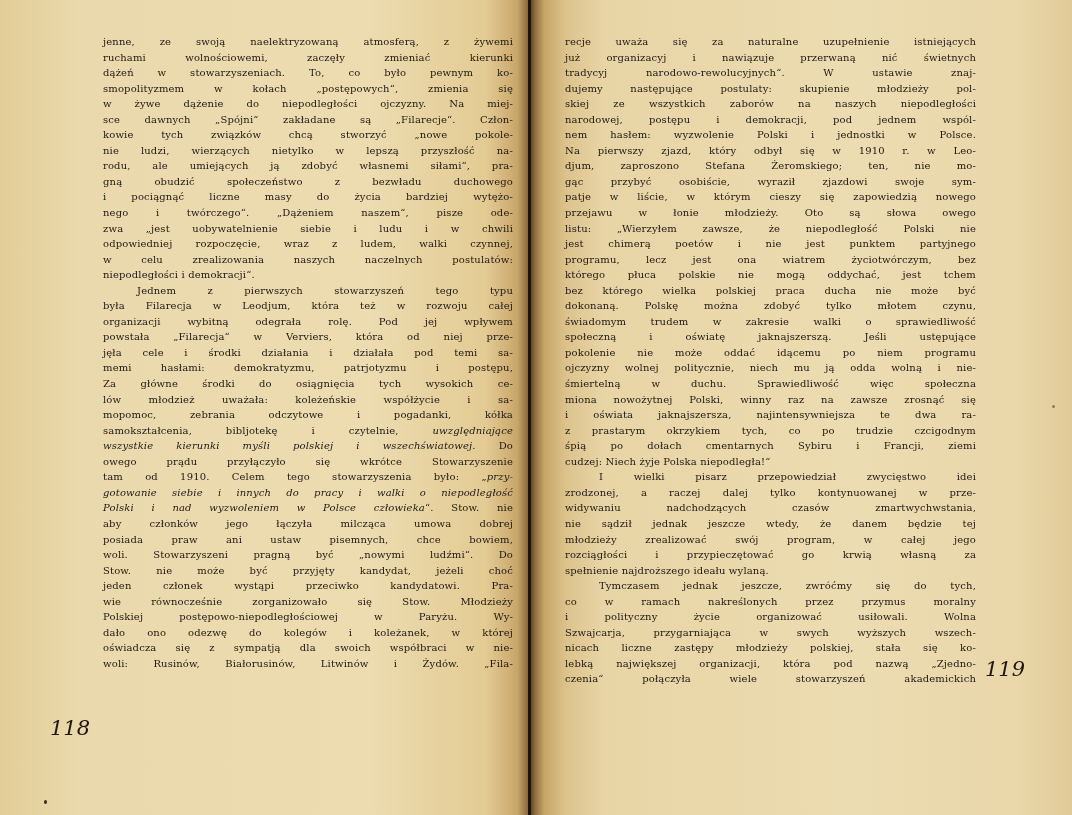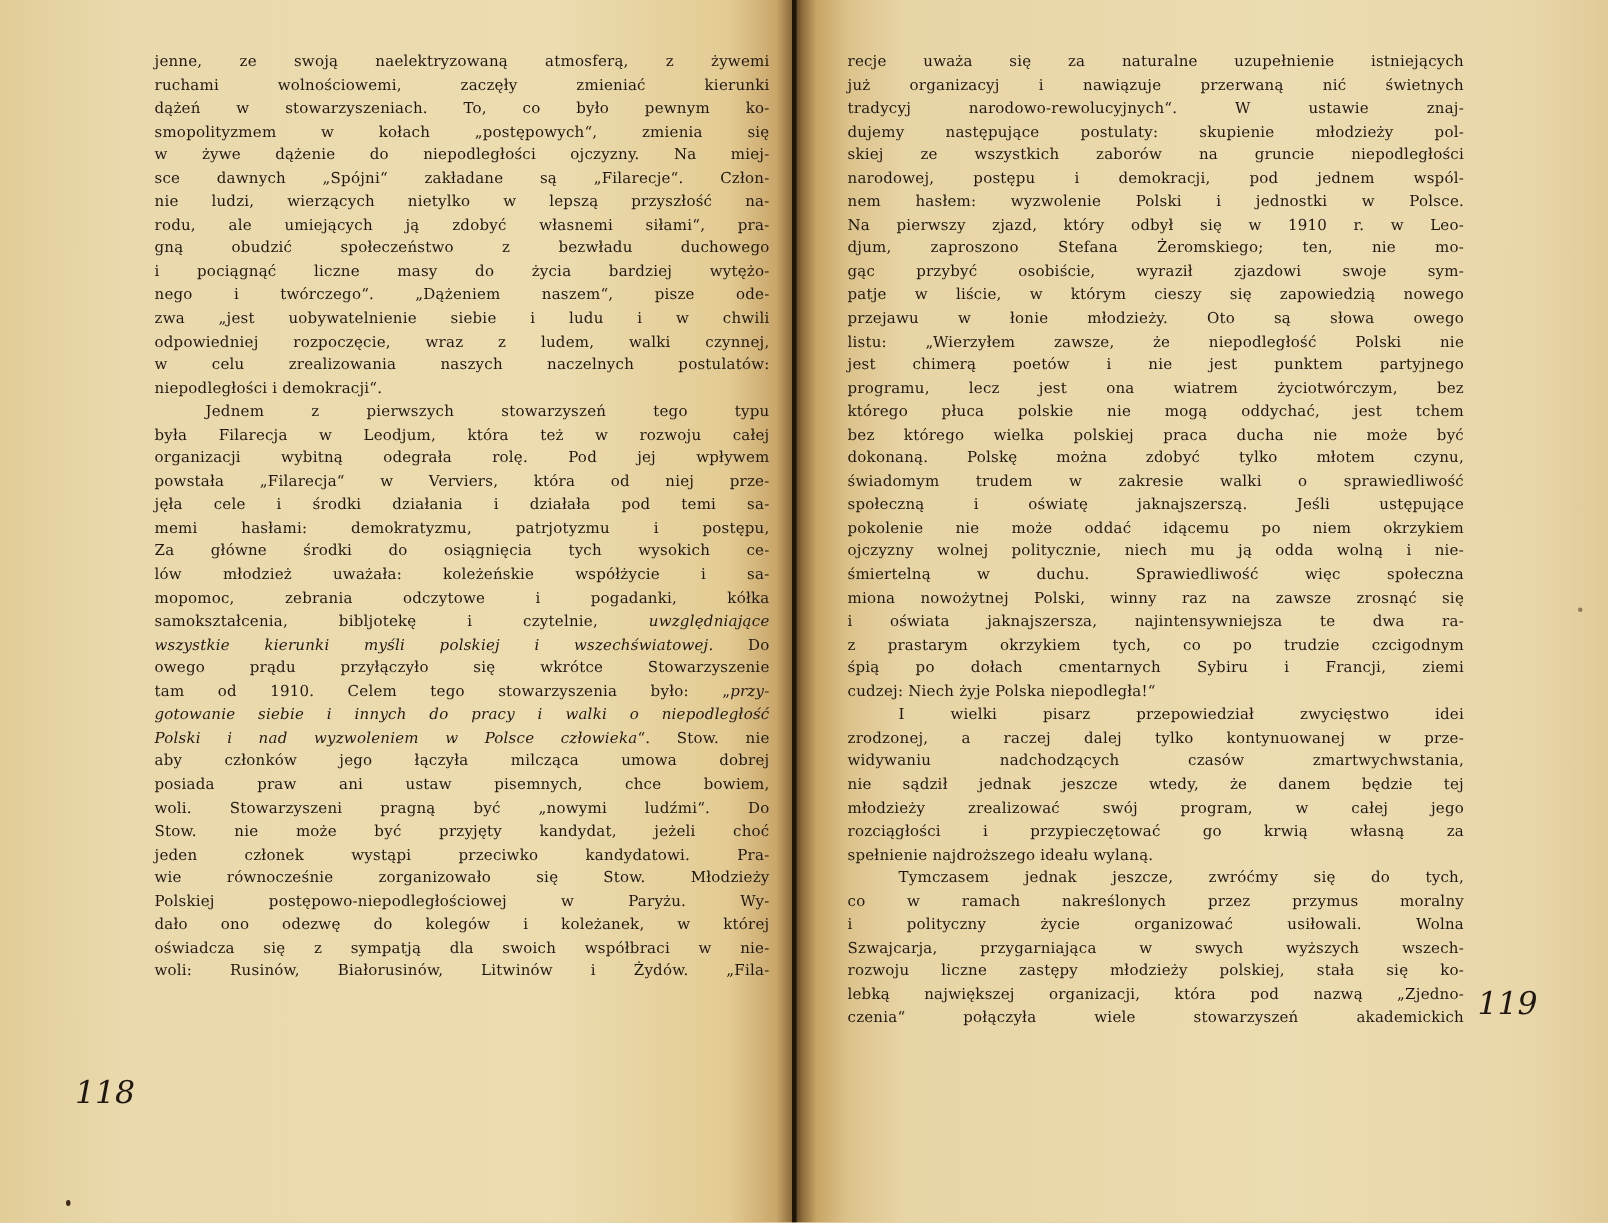--- a/index.html
+++ b/index.html
@@ -64,20 +64,21 @@
   <div class="page page-right"></div>
   <div class="gutter-line"></div>
 
   <div class="text-block left-text" id="left-text">
       <span class="line"><span>jenne, ze swoją naelektryzowaną atmosferą, z żywemi</span></span>
       <span class="line"><span>ruchami wolnościowemi, zaczęły zmieniać kierunki</span></span>
       <span class="line"><span>dążeń w stowarzyszeniach. To, co było pewnym ko-</span></span>
       <span class="line"><span>smopolityzmem w kołach „postępowych“, zmienia się</span></span>
       <span class="line"><span>w żywe dążenie do niepodległości ojczyzny. Na miej-</span></span>
       <span class="line"><span>sce dawnych „Spójni“ zakładane są „Filarecje“. Człon-</span></span>
+      <span class="line"><span>kowie tych związków chcą stworzyć „nowe pokole-</span></span>
       <span class="line"><span>nie ludzi, wierzących nietylko w lepszą przyszłość na-</span></span>
       <span class="line"><span>rodu, ale umiejących ją zdobyć własnemi siłami“, pra-</span></span>
       <span class="line"><span>gną obudzić społeczeństwo z bezwładu duchowego</span></span>
       <span class="line"><span>i pociągnąć liczne masy do życia bardziej wytężo-</span></span>
       <span class="line"><span>nego i twórczego“. „Dążeniem naszem“, pisze ode-</span></span>
       <span class="line"><span>zwa „jest uobywatelnienie siebie i ludu i w chwili</span></span>
       <span class="line"><span>odpowiedniej rozpoczęcie, wraz z ludem, walki czynnej,</span></span>
       <span class="line"><span>w celu zrealizowania naszych naczelnych postulatów:</span></span>
       <span class="line last"><span>niepodległości i demokracji“.</span></span>
       <span class="line indent"><span>Jednem z pierwszych stowarzyszeń tego typu</span></span>
@@ -104,56 +105,56 @@
       <span class="line"><span>Polskiej postępowo-niepodległościowej w Paryżu. Wy-</span></span>
       <span class="line"><span>dało ono odezwę do kolegów i koleżanek, w której</span></span>
       <span class="line"><span>oświadcza się z sympatją dla swoich współbraci w nie-</span></span>
       <span class="line"><span>woli: Rusinów, Białorusinów, Litwinów i Żydów. „Fila-</span></span>
     </div>
   <div class="text-block right-text" id="right-text">
       <span class="line"><span>recje uważa się za naturalne uzupełnienie istniejących</span></span>
       <span class="line"><span>już organizacyj i nawiązuje przerwaną nić świetnych</span></span>
       <span class="line"><span>tradycyj narodowo-rewolucyjnych“. W ustawie znaj-</span></span>
       <span class="line"><span>dujemy następujące postulaty: skupienie młodzieży pol-</span></span>
-      <span class="line"><span>skiej ze wszystkich zaborów na gruncie niepodległości</span></span>
+      <span class="line"><span>skiej ze wszystkich zaborów na naszych niepodległości</span></span>
       <span class="line"><span>narodowej, postępu i demokracji, pod jednem wspól-</span></span>
       <span class="line"><span>nem hasłem: wyzwolenie Polski i jednostki w Polsce.</span></span>
       <span class="line"><span>Na pierwszy zjazd, który odbył się w 1910 r. w Leo-</span></span>
       <span class="line"><span>djum, zaproszono Stefana Żeromskiego; ten, nie mo-</span></span>
       <span class="line"><span>gąc przybyć osobiście, wyraził zjazdowi swoje sym-</span></span>
       <span class="line"><span>patje w liście, w którym cieszy się zapowiedzią nowego</span></span>
       <span class="line"><span>przejawu w łonie młodzieży. Oto są słowa owego</span></span>
       <span class="line"><span>listu: „Wierzyłem zawsze, że niepodległość Polski nie</span></span>
       <span class="line"><span>jest chimerą poetów i nie jest punktem partyjnego</span></span>
       <span class="line"><span>programu, lecz jest ona wiatrem życiotwórczym, bez</span></span>
       <span class="line"><span>którego płuca polskie nie mogą oddychać, jest tchem</span></span>
       <span class="line"><span>bez którego wielka polskiej praca ducha nie może być</span></span>
       <span class="line"><span>dokonaną. Polskę można zdobyć tylko młotem czynu,</span></span>
       <span class="line"><span>świadomym trudem w zakresie walki o sprawiedliwość</span></span>
       <span class="line"><span>społeczną i oświatę jaknajszerszą. Jeśli ustępujące</span></span>
-      <span class="line"><span>pokolenie nie może oddać idącemu po niem okrzykiem</span></span>
+      <span class="line"><span>pokolenie nie może oddać idącemu po niem programu</span></span>
       <span class="line"><span>ojczyzny wolnej politycznie, niech mu ją odda wolną i nie-</span></span>
       <span class="line"><span>śmiertelną w duchu. Sprawiedliwość więc społeczna</span></span>
       <span class="line"><span>miona nowożytnej Polski, winny raz na zawsze zrosnąć się</span></span>
       <span class="line"><span>i oświata jaknajszersza, najintensywniejsza te dwa ra-</span></span>
       <span class="line"><span>z prastarym okrzykiem tych, co po trudzie czcigodnym</span></span>
       <span class="line"><span>śpią po dołach cmentarnych Sybiru i Francji, ziemi</span></span>
       <span class="line last"><span>cudzej: Niech żyje Polska niepodległa!“</span></span>
       <span class="line indent"><span>I wielki pisarz przepowiedział zwycięstwo idei</span></span>
       <span class="line"><span>zrodzonej, a raczej dalej tylko kontynuowanej w prze-</span></span>
       <span class="line"><span>widywaniu nadchodzących czasów zmartwychwstania,</span></span>
       <span class="line"><span>nie sądził jednak jeszcze wtedy, że danem będzie tej</span></span>
       <span class="line"><span>młodzieży zrealizować swój program, w całej jego</span></span>
       <span class="line"><span>rozciągłości i przypieczętować go krwią własną za</span></span>
       <span class="line last"><span>spełnienie najdroższego ideału wylaną.</span></span>
       <span class="line indent"><span>Tymczasem jednak jeszcze, zwróćmy się do tych,</span></span>
       <span class="line"><span>co w ramach nakreślonych przez przymus moralny</span></span>
       <span class="line"><span>i polityczny życie organizować usiłowali. Wolna</span></span>
       <span class="line"><span>Szwajcarja, przygarniająca w swych wyższych wszech-</span></span>
-      <span class="line"><span>rozwoju liczne zastępy młodzieży polskiej, stała się ko-</span></span>
+      <span class="line"><span>nicach liczne zastępy młodzieży polskiej, stała się ko-</span></span>
       <span class="line"><span>lebką największej organizacji, która pod nazwą „Zjedno-</span></span>
       <span class="line"><span>czenia“ połączyła wiele stowarzyszeń akademickich</span></span>
     </div>
 
   <div class="page-number pn-left">118</div>
   <div class="page-number pn-right">119</div>
 
   <div class="speck" style="left:44px;top:800px;width:3px;height:4px;"></div>
   <div class="speck" style="left:1052px;top:405px;width:3px;height:3px;opacity:.5;"></div>
 </div>

